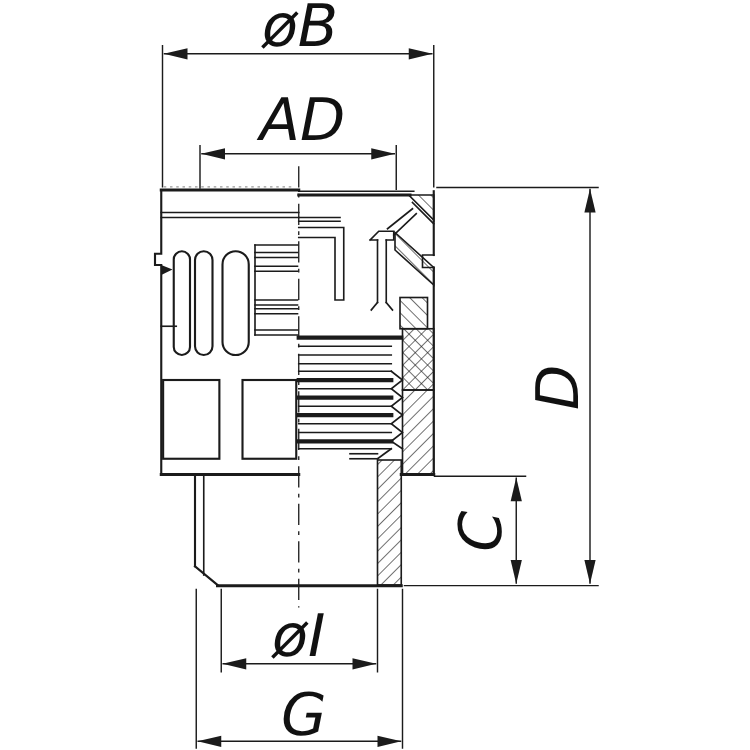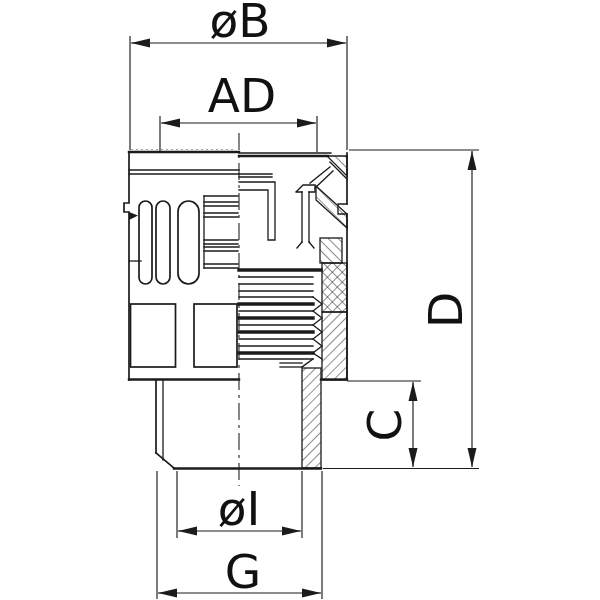--- a/index.html
+++ b/index.html
@@ -8,20 +8,21 @@
     background: #ffffff;
     width: 600px;
     height: 600px;
     overflow: hidden;
   }
   .canvas-wrap {
     position: relative;
     width: 512px;
     height: 600px;
     background: #ffffff;
+    font-style: italic;
   }
   svg { display: block; }
 
   
   .ln  { stroke: #1b1b1b; stroke-width: 1.3; fill: none; stroke-linecap: square; }
   .lnm { stroke: #1b1b1b; stroke-width: 1.7; fill: none; stroke-linecap: square; }
   .ln2 { stroke: #1b1b1b; stroke-width: 2.4; fill: none; stroke-linecap: square; }
   .ln3 { stroke: #1b1b1b; stroke-width: 3.4; fill: none; stroke-linecap: square; }
   .ghost { stroke: #9a9a9a; stroke-width: 0.9; fill: none; stroke-dasharray: 2 3; }
   .dim  { stroke: #1b1b1b; stroke-width: 1.15; fill: none; stroke-linecap: butt; }

